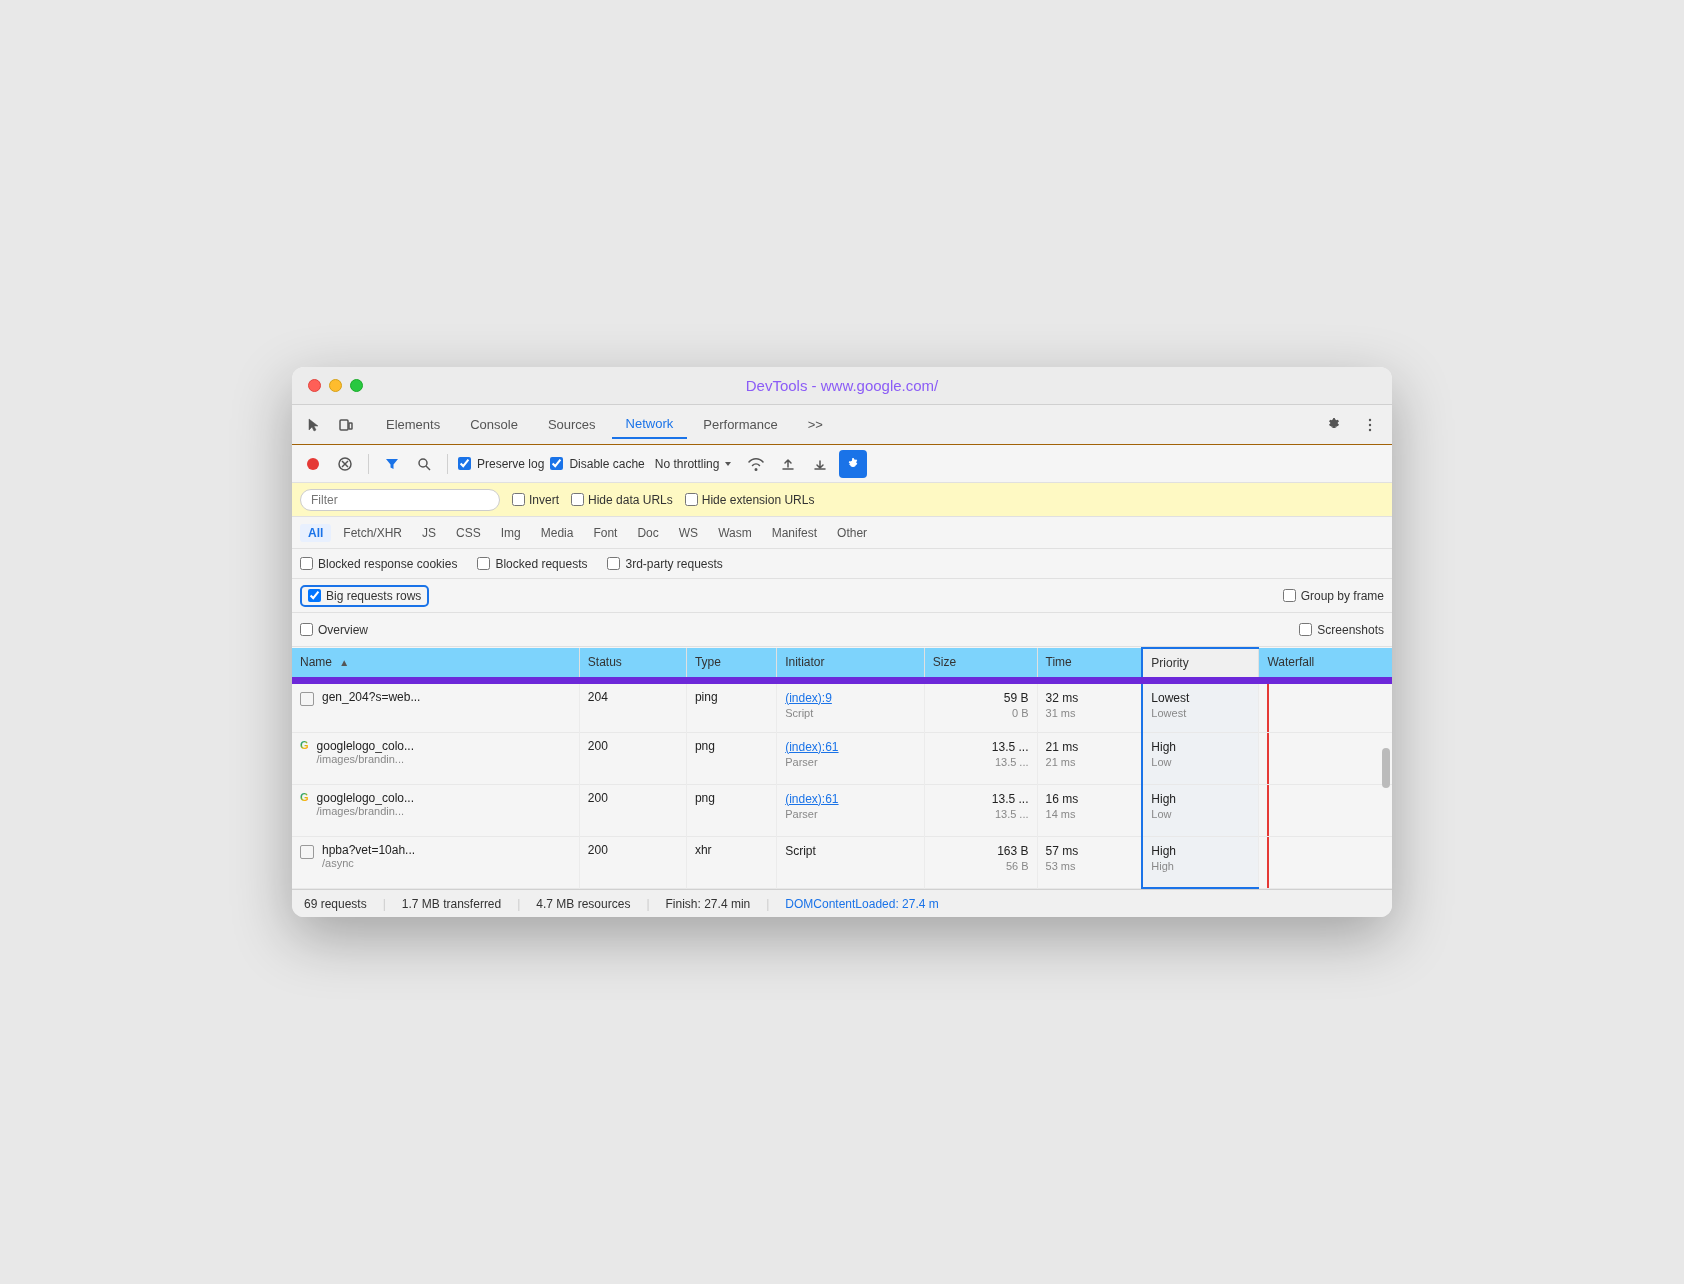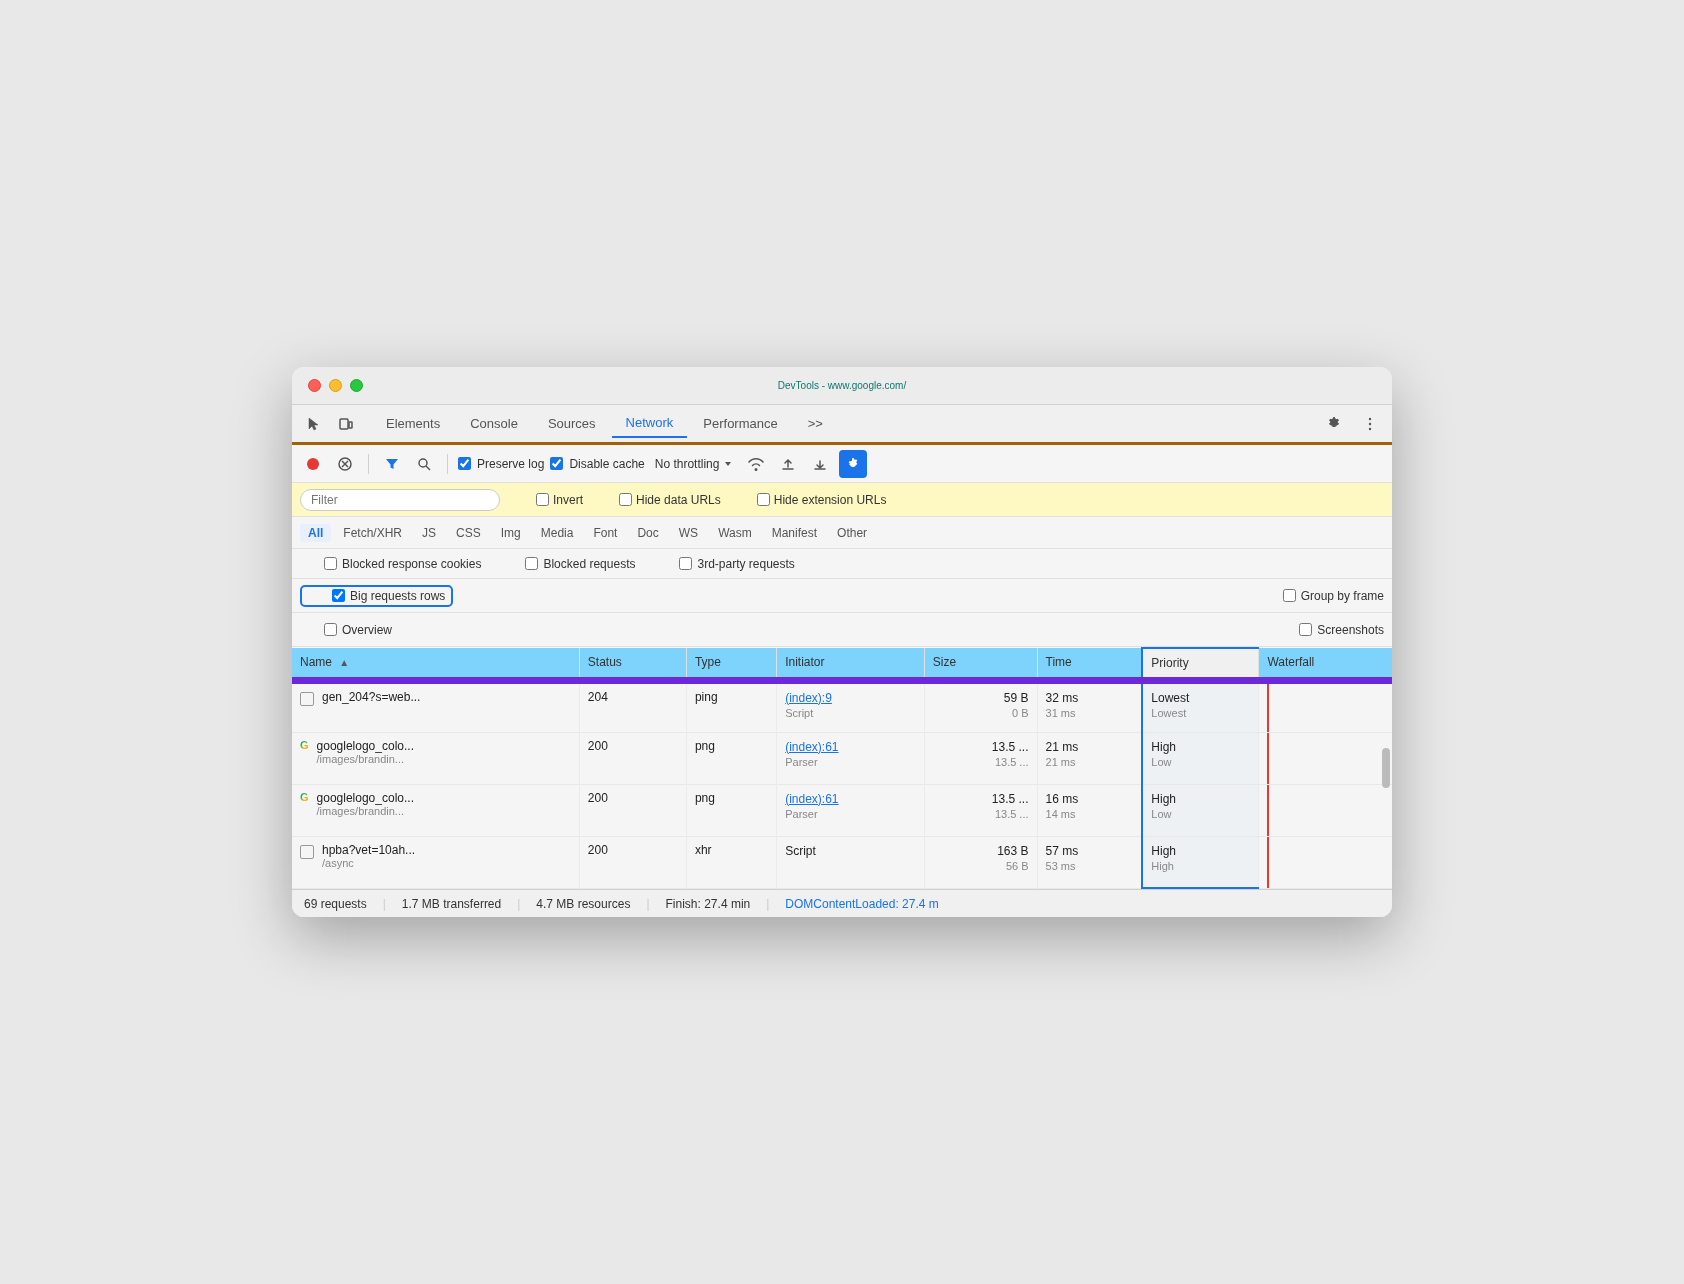--- a/index.html
+++ b/index.html
@@ -36,28 +36,28 @@
       height: 13px;
       border-radius: 50%;
     }
     .tl-red { background: #ff5f57; border: 1px solid #e0443e; }
     .tl-yellow { background: #febc2e; border: 1px solid #d4a017; }
     .tl-green { background: #28c840; border: 1px solid #1aab29; }
     .title-bar-title {
       position: absolute;
       left: 50%;
       transform: translateX(-50%);
-      font-size: 10px;
+      font-size: 15px;
       font-weight: 500;
-      color: #0f766e;
+      color: #8b5cf6;
     }
     
     .tabs-bar {
       background: #f0f0f0;
-      border-bottom: 3px solid #a16207;
+      border-bottom: 1px solid #a16207;
       display: flex;
       align-items: center;
       padding: 0 8px;
       height: 40px;
     }
     .devtools-icons {
       display: flex;
       align-items: center;
       gap: 4px;
       margin-right: 12px;
@@ -233,21 +233,21 @@
       padding: 4px 8px;
       display: flex;
       align-items: center;
       gap: 24px;
       height: 34px;
       font-size: 12px;
       color: #333;
     }
     .options-left { display: flex; align-items: center; gap: 8px; }
     .options-right { margin-left: auto; display: flex; gap: 24px; }
-    .option-label { display: flex; align-items: center; gap: 5px; cursor: pointer; margin-left: 24px; }
+    .option-label { display: flex; align-items: center; gap: 5px; cursor: pointer; }
     
     .big-request-highlight {
       border: 2.5px solid #1a73e8;
       border-radius: 5px;
       padding: 2px 6px;
     }
     
     .network-table {
       width: 100%;
       border-collapse: collapse;

